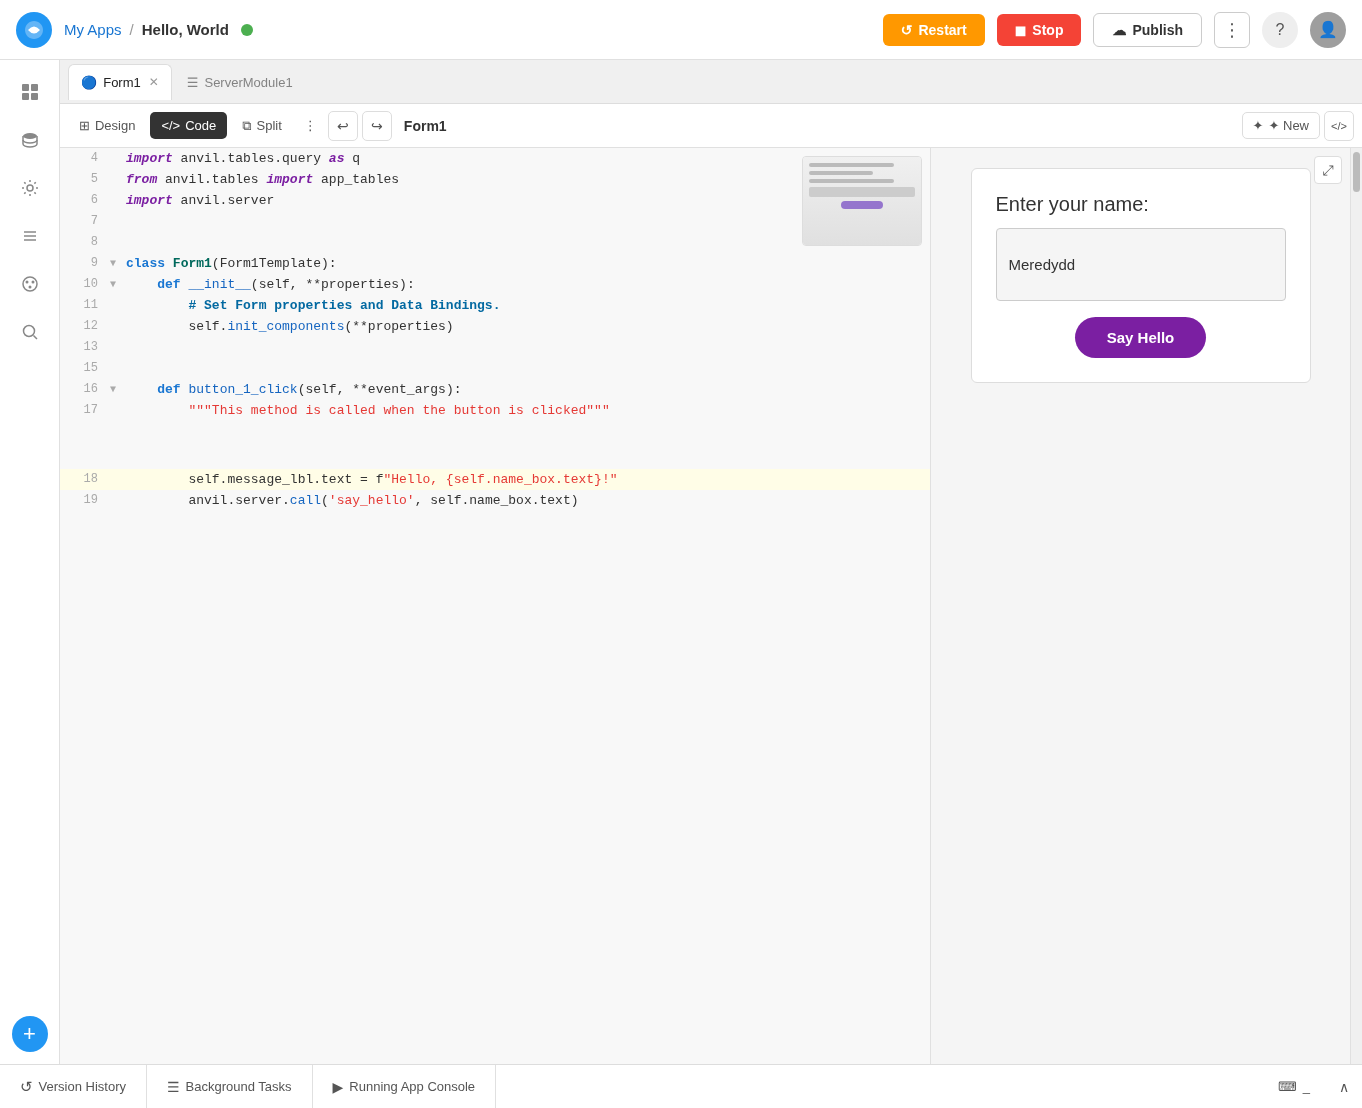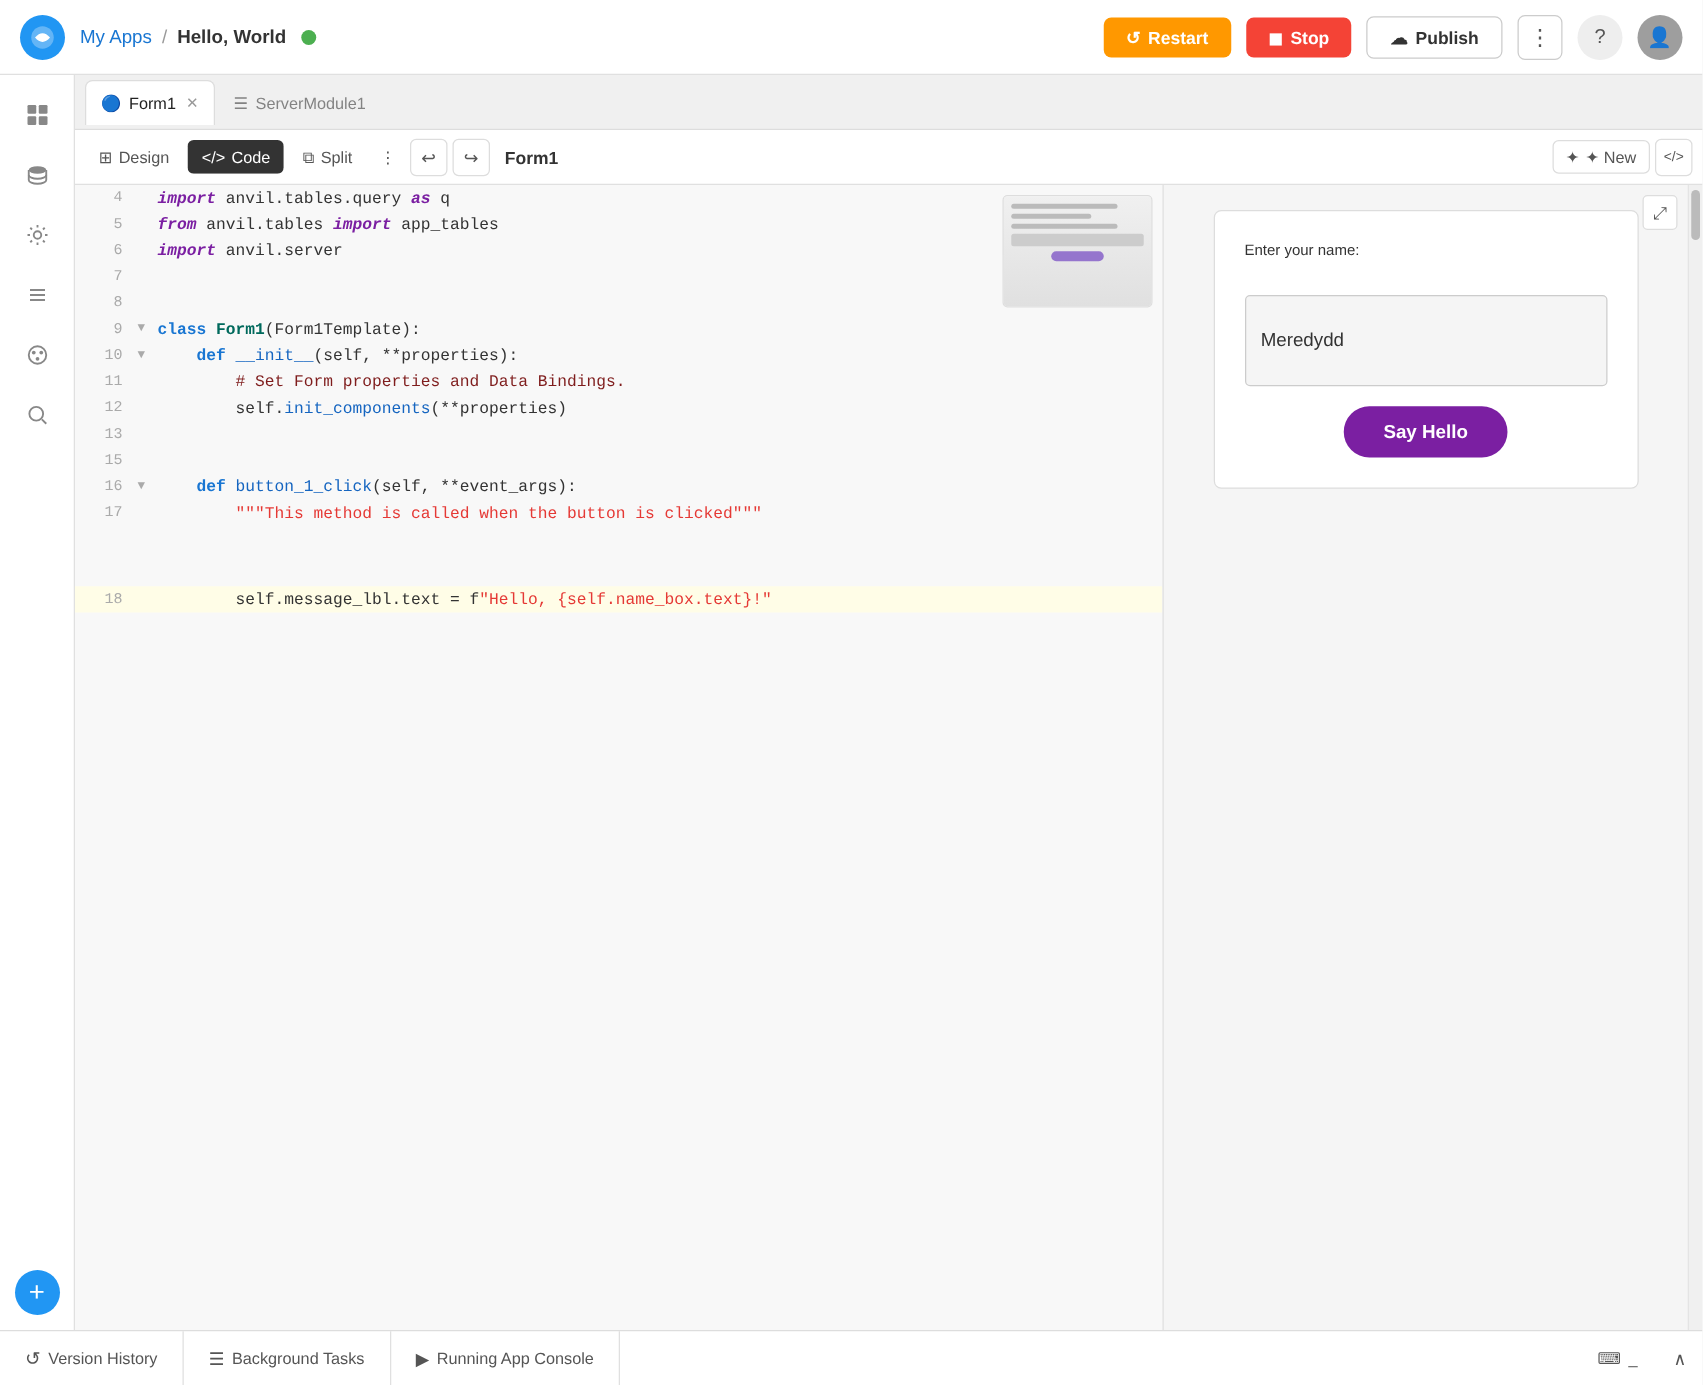--- a/index.html
+++ b/index.html
@@ -214,21 +214,21 @@
       flex: 1;
       padding-right: 16px;
       white-space: pre;
       line-height: 21px;
       color: #333;
     }
     .kw { color: #7B1FA2; font-weight: bold; font-style: italic; }
     .kw2 { color: #1976D2; font-weight: bold; }
     .fn { color: #1565C0; }
     .str { color: #E53935; }
-    .cm { color: #7f1d1d; }
+    .cm { color: #0369a1; font-weight: bold; }
     .cls { color: #00695C; font-weight: bold; }
 
     
     #code-thumbnail {
       position: absolute;
       top: 8px;
       right: 8px;
       width: 120px;
       height: 90px;
       border: 1px solid #ddd;
@@ -276,23 +276,23 @@
     .app-card {
       background: white;
       border: 1px solid #ddd;
       border-radius: 6px;
       padding: 24px;
       width: 340px;
       min-height: 200px;
     }
     .app-card label {
       display: block;
-      font-size: 12px;
+      font-size: 20px;
       color: #333;
-      margin-bottom: 29px;
+      margin-bottom: 12px;
     }
     .app-card input[type=text] {
       width: 100%;
       padding: 27px 12px;
       border: 1px solid #ccc;
       border-radius: 4px;
       font-size: 15px;
       background: #f5f5f5;
       color: #333;
       margin-bottom: 16px;
@@ -568,20 +568,25 @@
             <span class="line-arrow"></span>
             <span class="line-content">        <span class="str">"""This method is called when the button is clicked"""</span></span>
           </div>
 
           <div class="code-line highlighted">
             <span class="line-num">18</span>
             <span class="line-arrow"></span>
             <span class="line-content">        self.message_lbl.text = f<span class="str">"Hello, {self.name_box.text}!"</span></span>
           </div>
 
+          <div class="code-line">
+            <span class="line-num">19</span>
+            <span class="line-arrow"></span>
+            <span class="line-content">        anvil.server.<span class="fn">call</span>(<span class="str">'say_hello'</span>, self.name_box.text)</span>
+          </div>
 
 
         </div>
 
         <div id="code-thumbnail">
           <div id="code-thumbnail-inner">
             <div class="thumb-line medium"></div>
             <div class="thumb-line short"></div>
             <div class="thumb-line medium"></div>
             <div class="thumb-input"></div>

